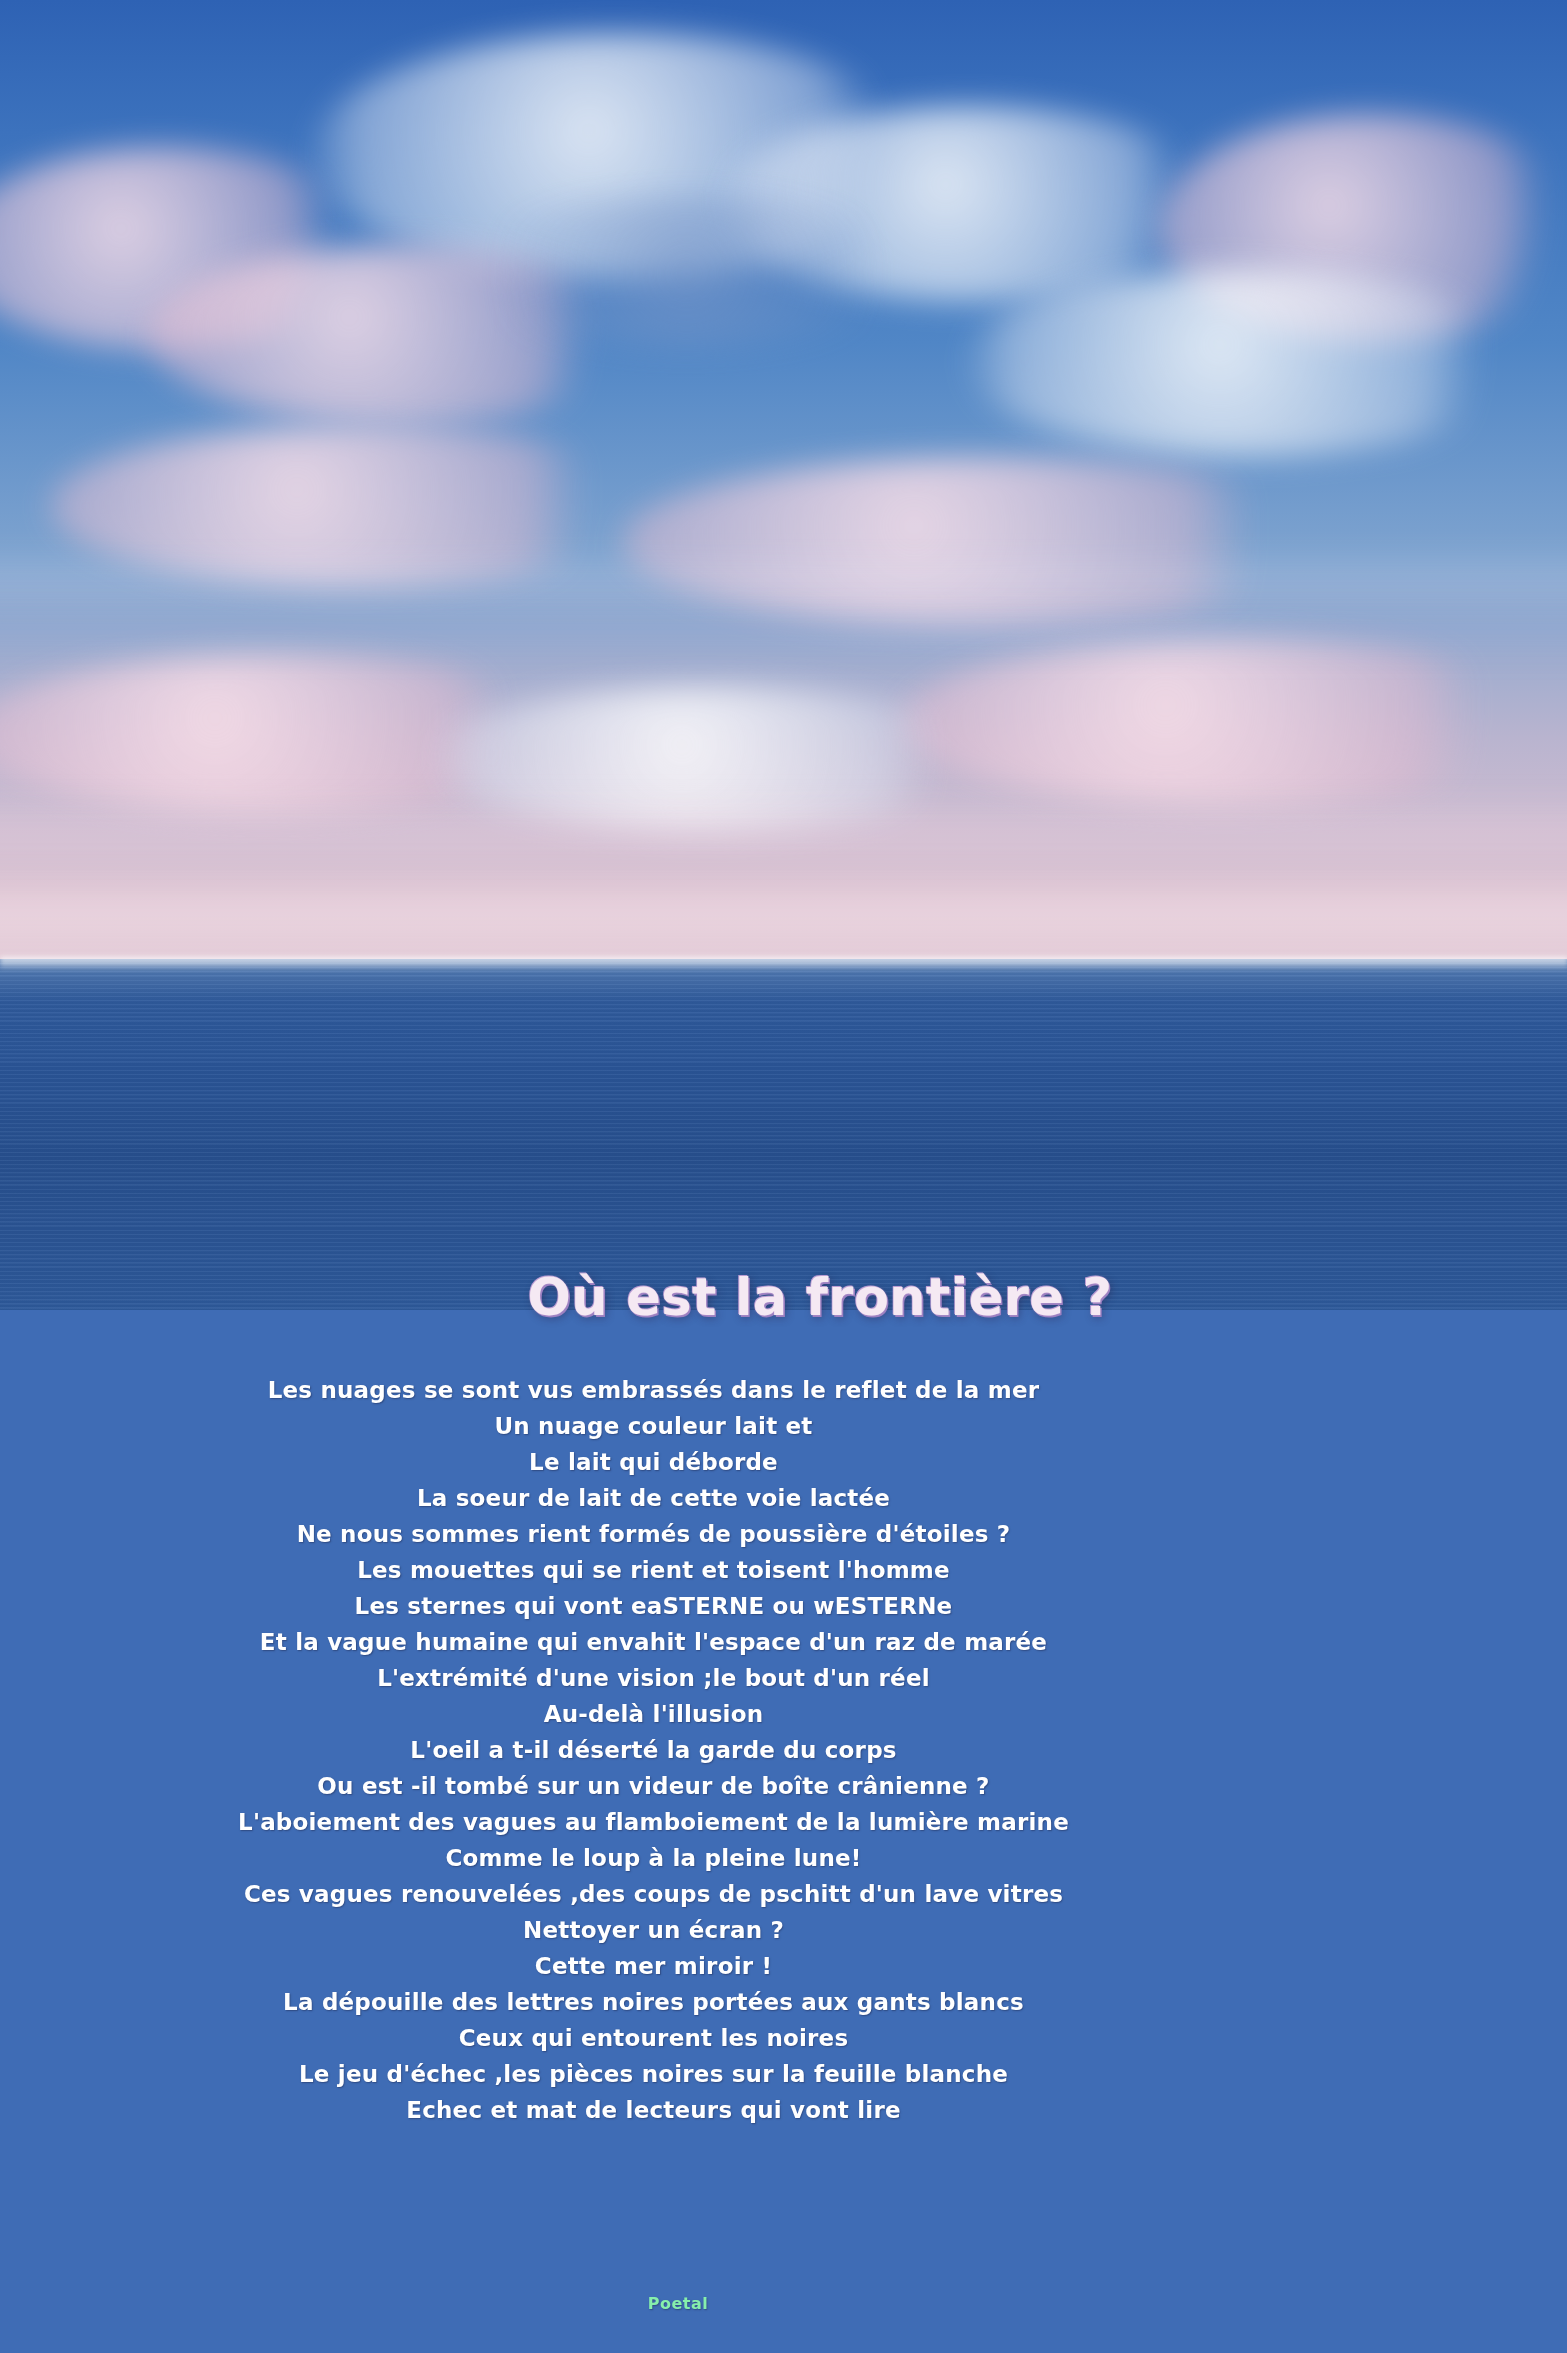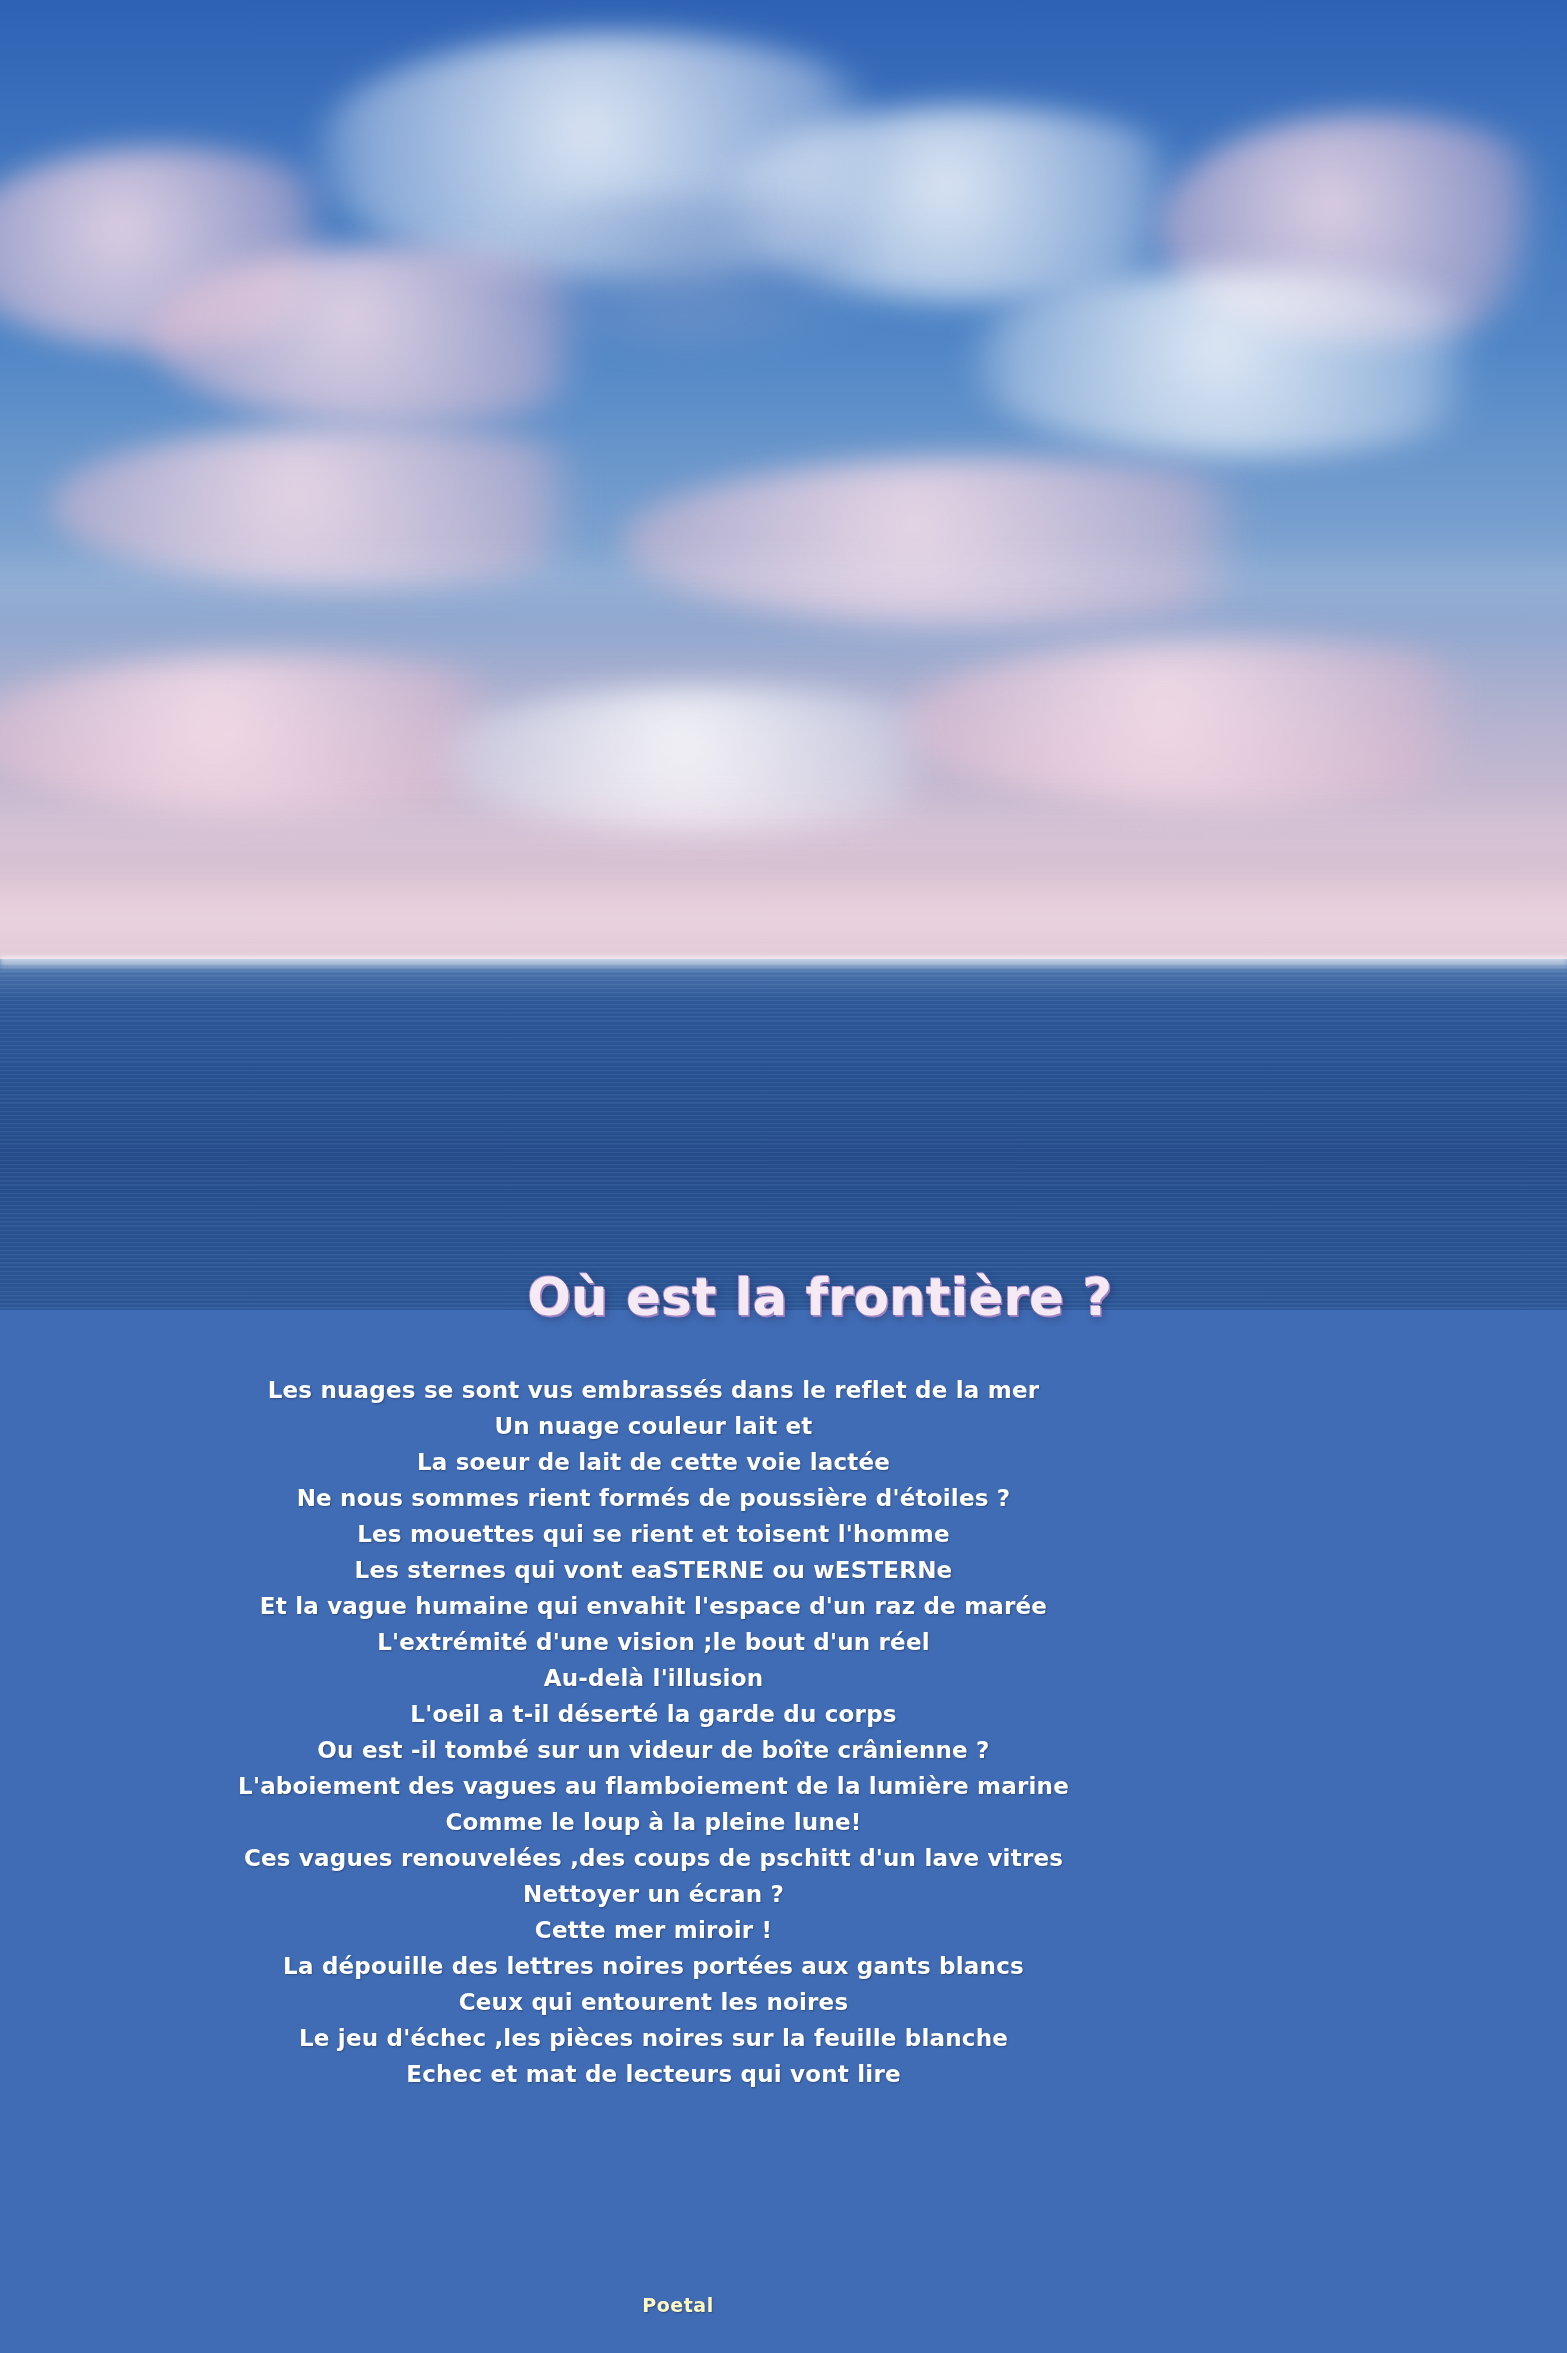--- a/index.html
+++ b/index.html
@@ -152,23 +152,23 @@
     text-shadow: 0.8px 0.8px 1.6px rgba(30,40,80,0.5);
   }
   .poem .line { display: block; white-space: pre; }
 
   .signature {
     position: absolute;
     left: 0;
     top: 2294px;
     width: 1356px;
     text-align: center;
-    color: #fef9c3;
-    font-family: "DejaVu Sans", sans-serif;
-    font-size: 19px;
+    color: #86efac;
+    font-family: "DejaVu Sans", sans-serif;
+    font-size: 16px;
     font-weight: bold;
     letter-spacing: 0.5px;
     text-shadow: 0.8px 0.8px 1.6px rgba(30,40,80,0.5);
   }
 </style>
 </head>
 <body>
 
 <div class="page">
 
@@ -196,20 +196,21 @@
     <div class="glint"></div>
   </div>
 
   <div class="panel"></div>
 
   <h1 class="title">Où est la frontière ?</h1>
 
   <div class="poem">
       <span class="line">Les nuages se sont vus embrassés dans le reflet de la mer</span>
       <span class="line">Un nuage couleur lait et</span>
+      <span class="line">Le lait qui déborde</span>
       <span class="line">La soeur de lait de cette voie lactée</span>
       <span class="line">Ne nous sommes rient formés de poussière d'étoiles ?</span>
       <span class="line">Les mouettes qui se rient et toisent l'homme</span>
       <span class="line">Les sternes qui vont eaSTERNE ou wESTERNe</span>
       <span class="line">Et la vague humaine qui envahit l'espace d'un raz de marée</span>
       <span class="line">L'extrémité d'une vision ;le bout d'un réel</span>
       <span class="line">Au-delà l'illusion</span>
       <span class="line">L'oeil a t-il déserté la garde du corps</span>
       <span class="line">Ou est -il tombé sur un videur de boîte crânienne ?</span>
       <span class="line">L'aboiement des vagues au flamboiement de la lumière marine</span>

